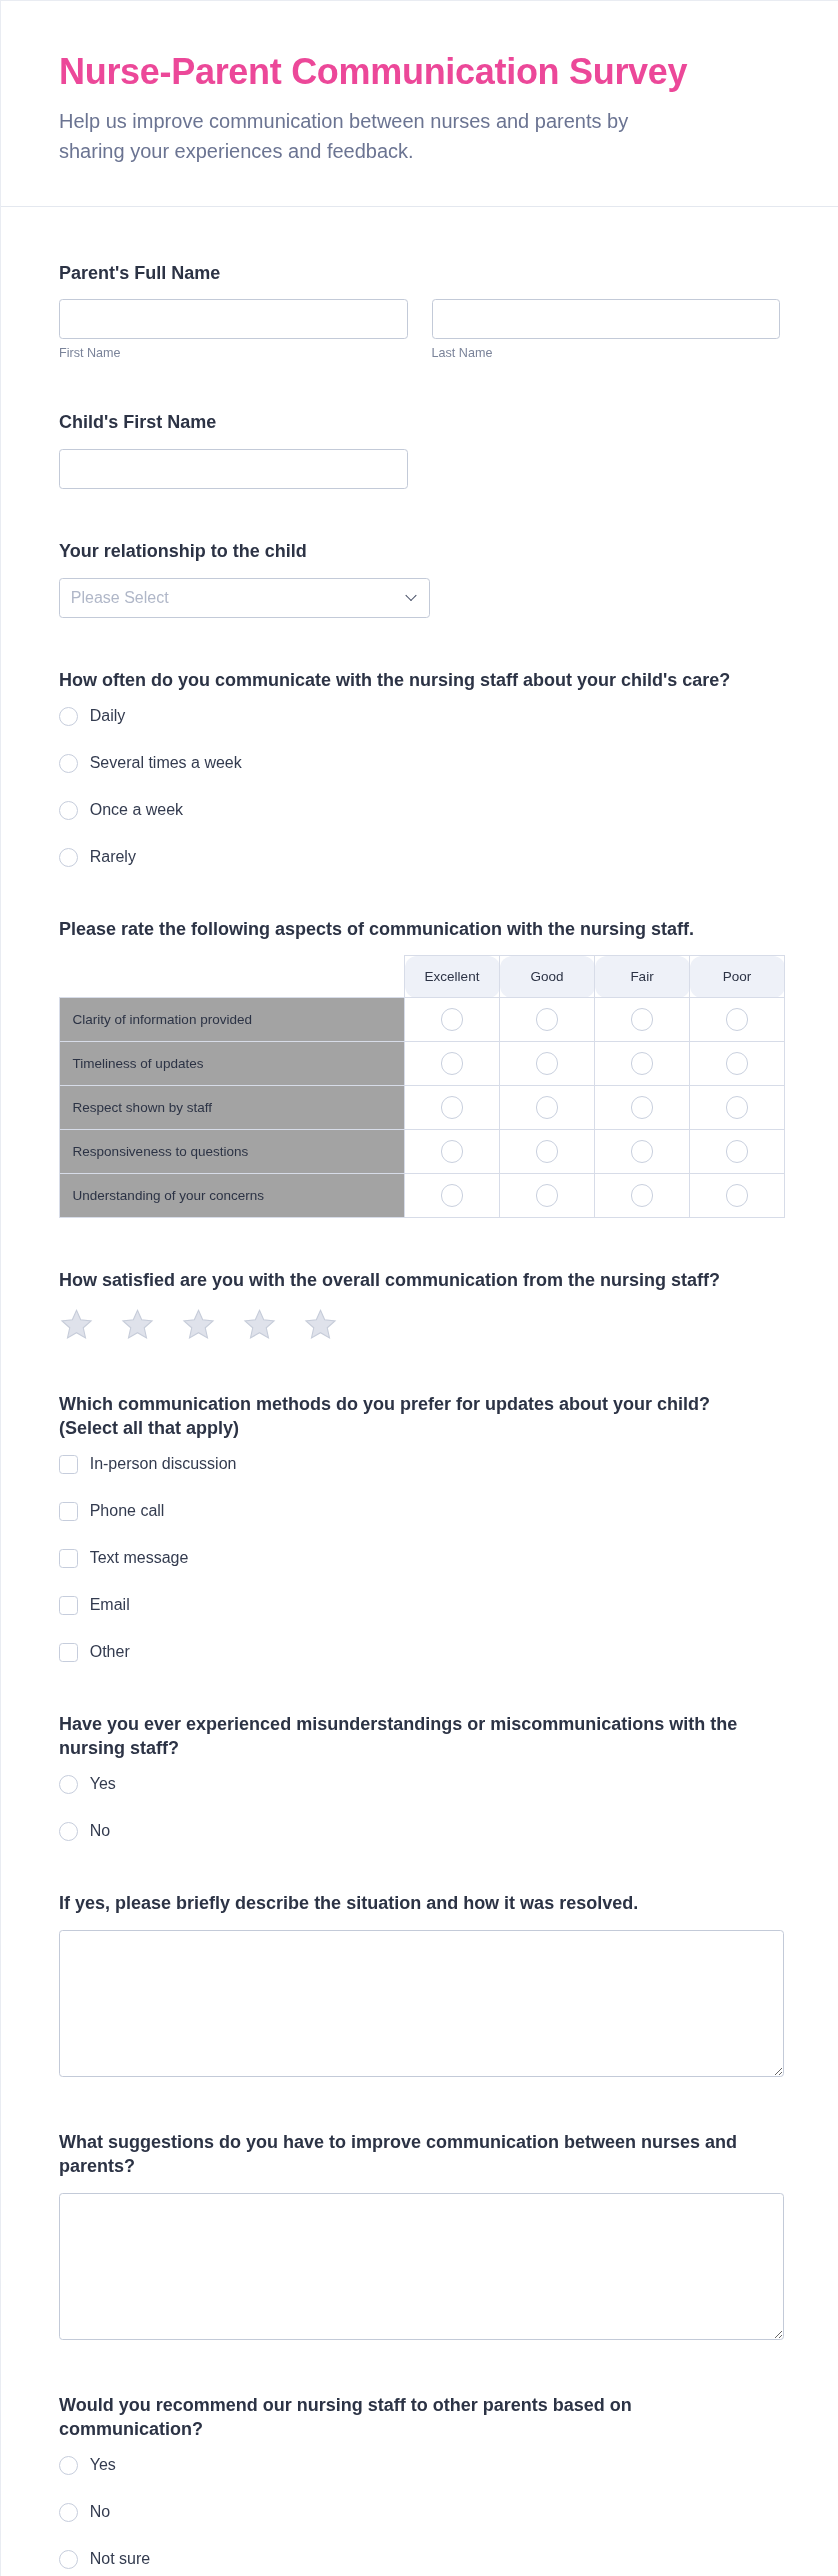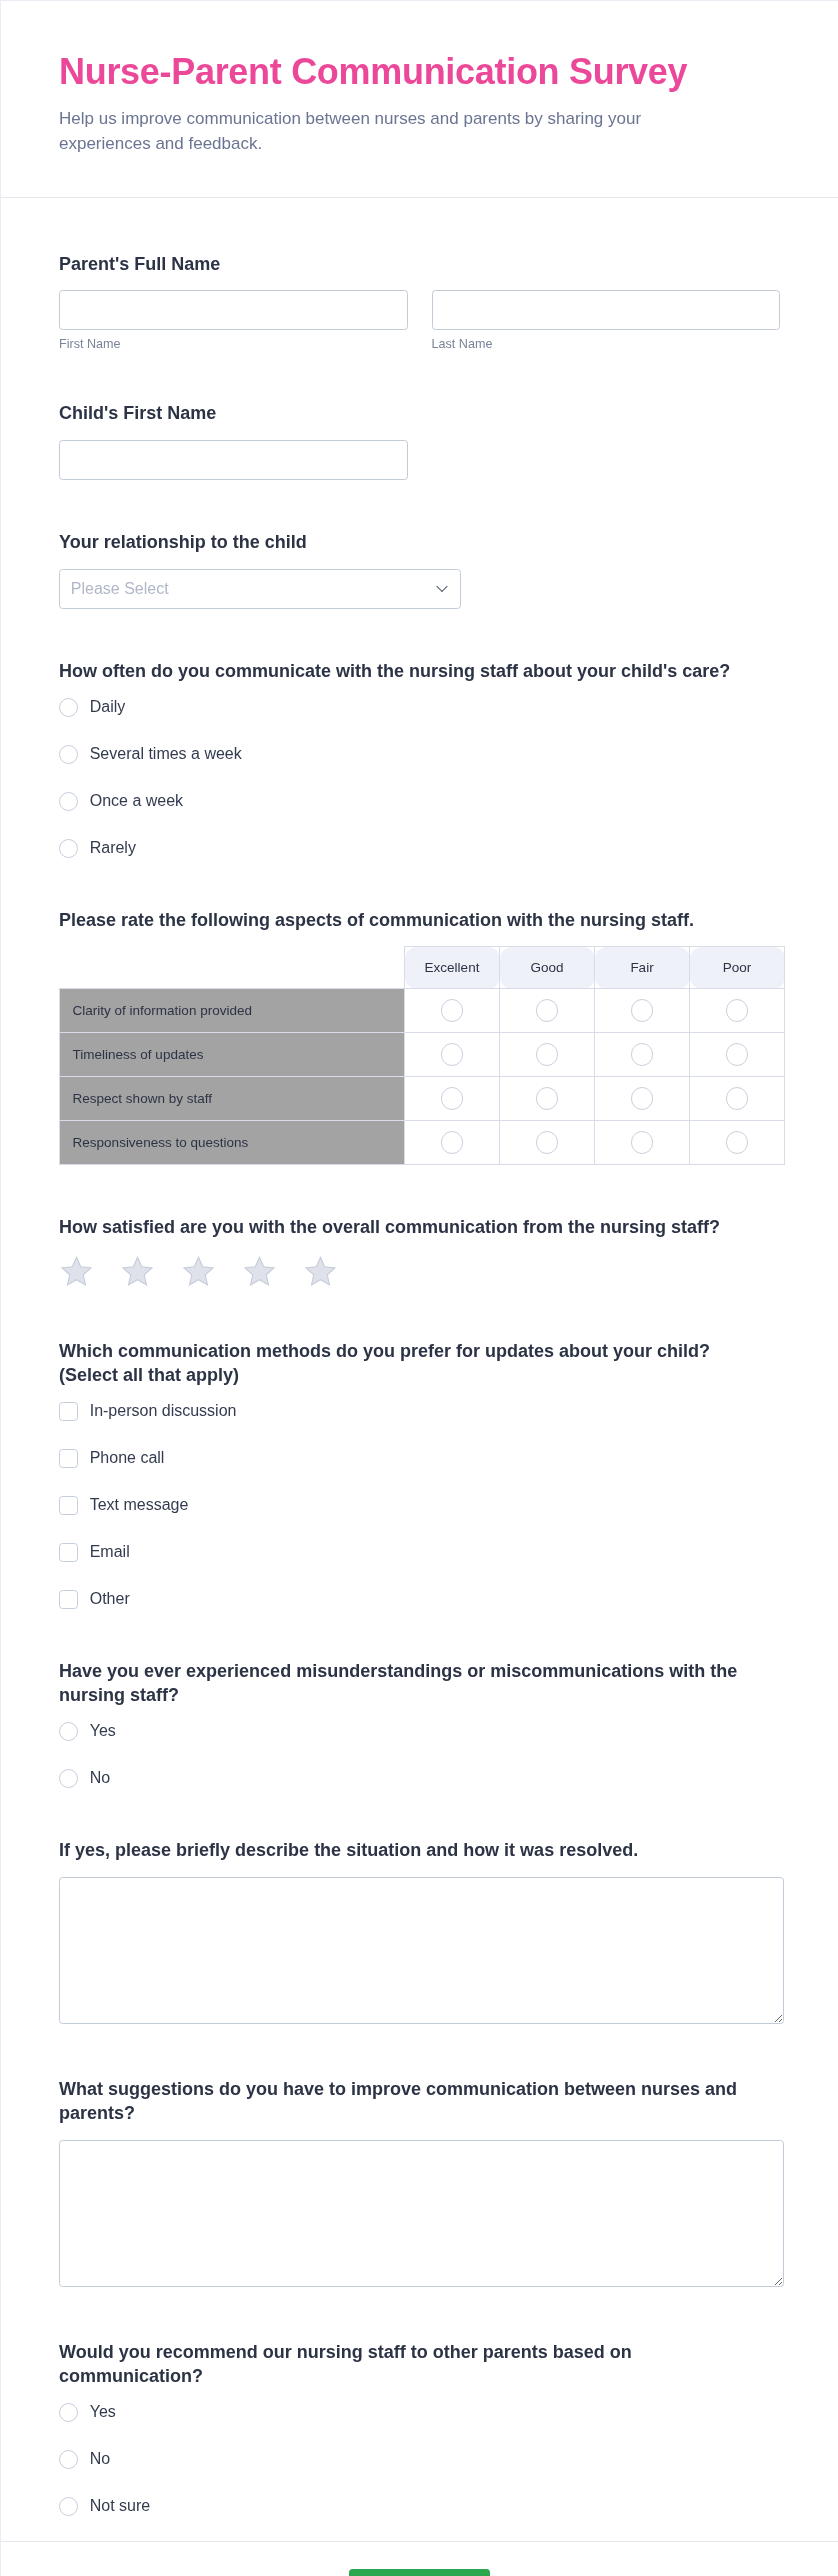--- a/index.html
+++ b/index.html
@@ -4,36 +4,36 @@
 <style>
   * { margin:0; padding:0; box-sizing:border-box; }
   html, body { background:#fdfdfd; }
   body { font-family:"Liberation Sans","DejaVu Sans",sans-serif; color:#2c3345; }
 
   .page { width:839px; min-height:2576px; margin:0 auto; background:#ffffff;
           border:0.9px solid #e9ecf2; display:flex; flex-direction:column; }
 
   .form-header { padding:50px 58px 40px; border-bottom:0.9px solid #e4e8ef; }
   .form-title { font-size:36px; font-weight:bold; color:#ec4899; letter-spacing:-0.3px; }
-  .form-subtitle { margin-top:12.6px; font-size:17px; line-height:1.5; color:#6b7492; max-width:613px; }
+  .form-subtitle { margin-top:12.6px; font-size:20px; line-height:1.5; color:#6b7492; max-width:613px; }
 
   .form-body { flex:1; padding:54px 58px 9px; }
   .question { margin-bottom:50px; }
   .q-label { display:block; font-size:18px; font-weight:600; line-height:1.35;
              color:#2c3345; margin-bottom:14.4px; max-width:699px; }
 
   .text-input { height:40px; border:0.9px solid #c3cad8; border-radius:3.6px; background:#fff;
                 padding:0 10.8px; font-size:16px; color:#2c3345; font-family:inherit;
                 width:349px; outline:none; }
   .name-row { display:flex; gap:24px; }
   .name-col { flex:1; }
   .name-col .text-input { width:100%; }
   .sublabel { margin-top:7.2px; font-size:12.6px; color:#7a8399; }
 
-  .select-box { width:402px; height:40px; border:0.9px solid #c3cad8; border-radius:3.6px;
+  .select-box { width:371px; height:40px; border:0.9px solid #c3cad8; border-radius:3.6px;
                 background:#fff; display:flex; align-items:center; justify-content:space-between;
                 padding:0 14.4px 0 10.8px; cursor:pointer; }
   .select-placeholder { font-size:16px; color:#b0b7c8; }
   .chevron-down { width:8px; height:8px; border-right:1.8px solid #434c63; border-bottom:1.8px solid #434c63;
                   transform:rotate(45deg) translate(-1.8px,-1.8px); }
 
   .options { display:flex; flex-direction:column; gap:28px; margin-top:3.6px; }
   .option { display:flex; align-items:center; gap:11.7px; cursor:pointer; }
   .radio { width:19px; height:19px; border:0.9px solid #c6cddc; border-radius:50%; background:#fff; flex:none; }
   .checkbox { width:19px; height:19px; border:0.9px solid #c6cddc; border-radius:3.6px; background:#fff; flex:none; }
@@ -164,20 +164,27 @@
             <td class="cell"><span class="matrix-radio"></span></td>
             <td class="cell"><span class="matrix-radio"></span></td>
           </tr>
           <tr>
             <td class="row-label">Responsiveness to questions</td>
             <td class="cell"><span class="matrix-radio"></span></td>
             <td class="cell"><span class="matrix-radio"></span></td>
             <td class="cell"><span class="matrix-radio"></span></td>
             <td class="cell"><span class="matrix-radio"></span></td>
           </tr>
+          <tr>
+            <td class="row-label">Understanding of your concerns</td>
+            <td class="cell"><span class="matrix-radio"></span></td>
+            <td class="cell"><span class="matrix-radio"></span></td>
+            <td class="cell"><span class="matrix-radio"></span></td>
+            <td class="cell"><span class="matrix-radio"></span></td>
+          </tr>
         </tbody>
       </table>
     </section>
 
     <section class="question">
       <label class="q-label">How satisfied are you with the overall communication from the nursing staff?</label>
       <div class="star-rating">
         <svg class="star" viewBox="0 0 32 32">
             <path d="M16 3 L19.82 11.74 L29.31 12.67 L22.18 19.01 L24.23 28.33 L16 23.5 L7.77 28.33 L9.82 19.01 L2.69 12.67 L12.18 11.74 Z" fill="#dfe2eb" stroke="#c6ccd9" stroke-width="1"></path>
           </svg>

